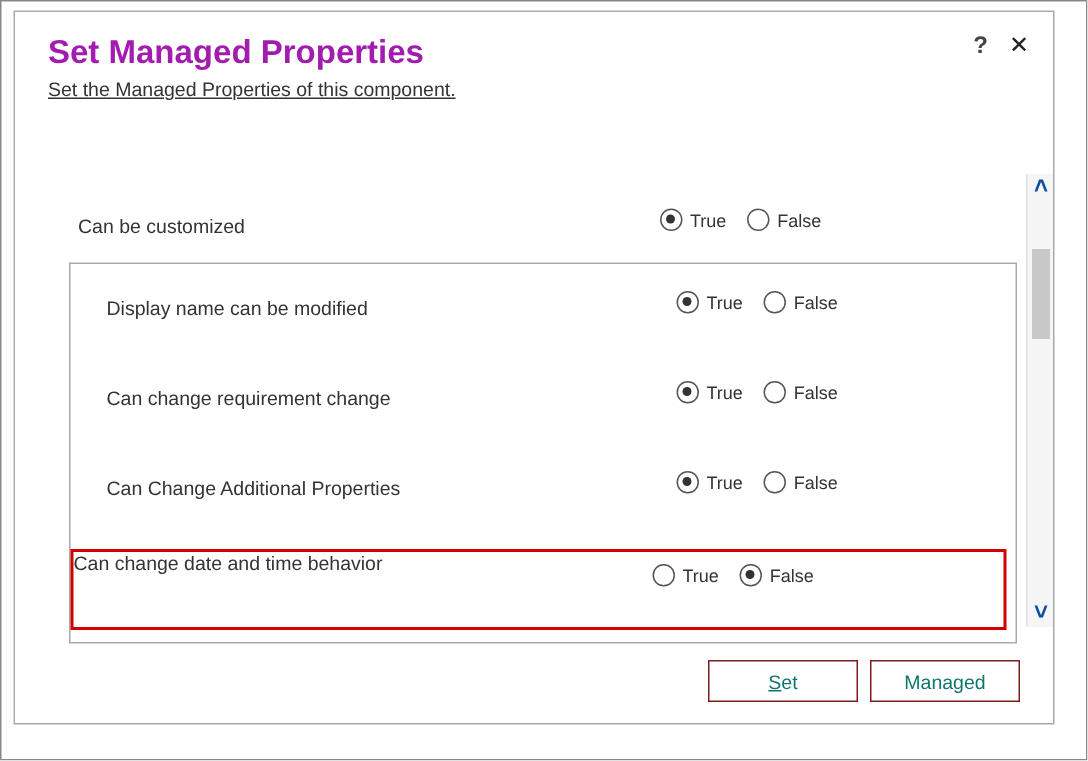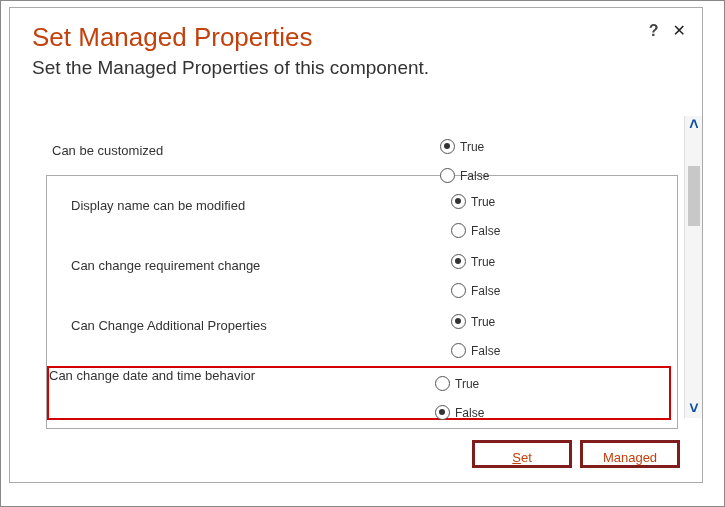--- a/index.html
+++ b/index.html
@@ -23,28 +23,29 @@
     width: 694px;
     height: 476px;
     border: 1px solid #aaa;
     background: #fff;
   }
   .header {
     padding: 14px 22px 8px 22px;
     position: relative;
   }
   .header h1 {
-    font-size: 26px;
-    font-weight: 400;
-    color: #c2410c;
+    font-size: 22px;
+    font-weight: 700;
+    color: #a21caf;
     margin: 0 0 4px 0;
   }
   .header .subtitle {
-    font-size: 19px;
-    color: #333;
+    font-size: 13px;
+    color: #333;
+    text-decoration: underline;
   }
   .header .icons {
     position: absolute;
     right: 16px; top: 14px;
     display: flex;
     gap: 14px;
     align-items: center;
   }
   .help-icon {
     font-size: 16px;
@@ -81,21 +82,20 @@
     font-size: 13px;
     color: #333;
   }
   .radio-group {
     position: absolute;
     left: 394px;
     top: 0;
     display: flex;
     align-items: flex-start;
     gap: 14px;
-    flex-direction: column;
   }
   .inner-box {
     border: 1px solid #aaa;
     margin-top: 6px;
   }
   .property-row {
     position: relative;
     height: 60px;
     margin-left: 16px;
   }
@@ -184,26 +184,26 @@
   .footer {
     position: absolute;
     right: 22px;
     bottom: 14px;
     display: flex;
     gap: 8px;
   }
   .btn {
     width: 100px;
     height: 28px;
-    border: 3px solid #7f1d1d;
-    background: #fff;
-    font-size: 13px;
-    color: #c2410c;
-    display: flex;
-    align-items: flex-end;
+    border: 1px solid #7f1d1d;
+    background: #fff;
+    font-size: 13px;
+    color: #0f766e;
+    display: flex;
+    align-items: center;
     justify-content: center;
     cursor: pointer;
   }
   .btn .ul { text-decoration: underline; }
 </style>
 </head>
 <body>
 
 <div class="frame">
   <div class="dialog">

